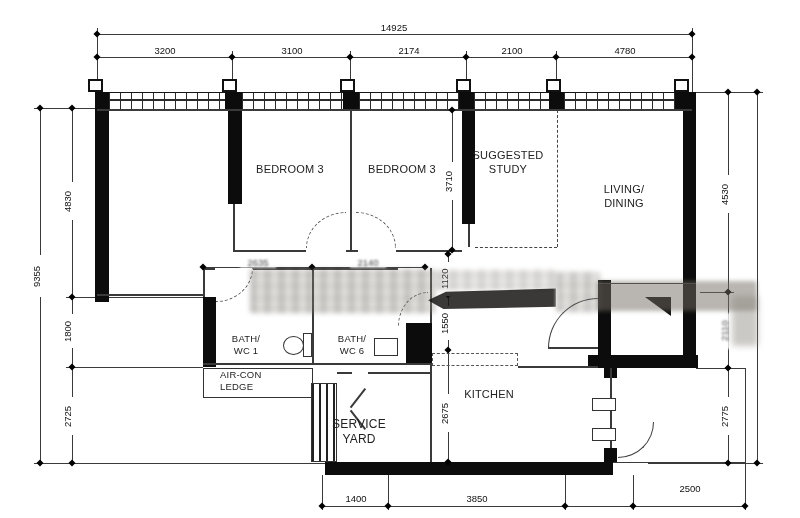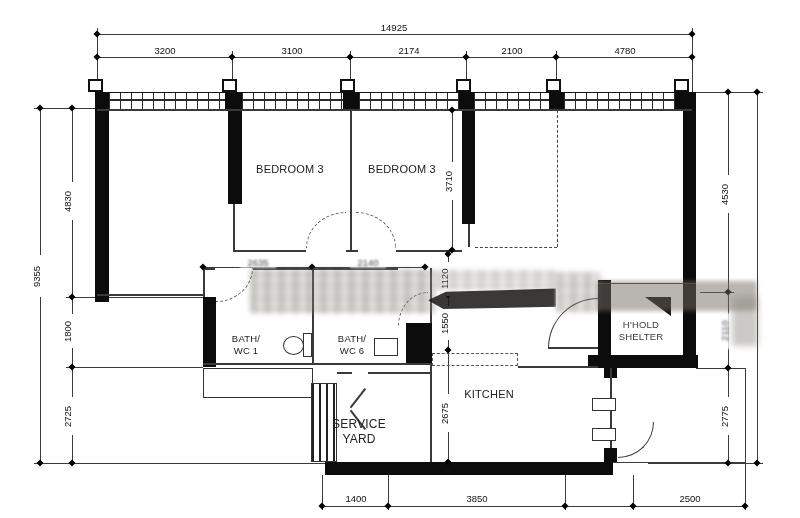--- a/index.html
+++ b/index.html
@@ -97,21 +97,21 @@
 
   <div class="ln" style="left:322px;top:506px;width:423px;height:1px"></div>
   <i class="dm" style="left:322px;top:506px"></i>
   <i class="dm" style="left:388px;top:506px"></i>
   <i class="dm" style="left:565px;top:506px"></i>
   <i class="dm" style="left:633px;top:506px"></i>
   <i class="dm" style="left:745px;top:506px"></i>
   <div class="dim" style="left:338px;top:493px;width:34px">1400</div>
   <div class="dim" style="left:459px;top:493px;width:34px">3850</div>
   <div class="dim" style="left:582px;top:518px;width:34px">1600</div>
-  <div class="dim" style="left:672px;top:493px;width:34px">2500</div>
+  <div class="dim" style="left:672px;top:483px;width:34px">2500</div>
   <div class="ln" style="left:322px;top:475px;width:1px;height:35px"></div>
   <div class="ln" style="left:388px;top:462px;width:1px;height:48px"></div>
   <div class="ln" style="left:565px;top:462px;width:1px;height:48px"></div>
   <div class="ln" style="left:633px;top:475px;width:1px;height:35px"></div>
   <div class="ln" style="left:745px;top:462px;width:1px;height:48px"></div>
 
   <div class="ln" style="left:452px;top:110px;width:1px;height:140px"></div>
   <i class="dm" style="left:452px;top:110px"></i>
   <i class="dm" style="left:452px;top:250px"></i>
   <div class="dim vt" style="left:443px;top:162px;width:12px;height:36px">3710</div>
@@ -203,25 +203,27 @@
   <div class="ln" style="left:357px;top:408px;width:1.5px;height:24px;transform:rotate(-38deg)"></div>
   <div class="fix" style="left:592px;top:398px;width:24px;height:13px"></div>
   <div class="fix" style="left:592px;top:428px;width:24px;height:13px"></div>
 
   <div class="fix" style="left:283px;top:336px;width:21px;height:19px;border-radius:50%"></div>
   <div class="fix" style="left:303px;top:333px;width:9px;height:24px"></div>
   <div class="fix" style="left:374px;top:338px;width:24px;height:18px"></div>
 
   <div class="lbl" style="left:248px;top:163px;width:84px;height:13px">BEDROOM 3</div>
   <div class="lbl" style="left:360px;top:163px;width:84px;height:13px">BEDROOM 3</div>
+  <div class="lbl" style="left:468px;top:148px;width:80px;height:30px">SUGGESTED STUDY</div>
+  <div class="lbl" style="left:592px;top:182px;width:64px;height:30px">LIVING/ DINING</div>
   <div class="lbl sm" style="left:224px;top:332px;width:44px;height:26px">BATH/ WC 1</div>
   <div class="lbl sm" style="left:330px;top:332px;width:44px;height:26px">BATH/ WC 6</div>
+  <div class="lbl sm" style="left:220px;top:367px;width:66px;height:28px;justify-content:flex-start;text-align:left">AIR-CON LEDGE</div>
   <div class="lbl" style="left:328px;top:417px;width:62px;height:30px;font-size:12px">SERVICE YARD</div>
   <div class="lbl" style="left:458px;top:388px;width:62px;height:13px">KITCHEN</div>
-  <div class="lbl sm blurry2" style="left:604px;top:315px;width:74px;height:32px">H'HOLD SHELTER</div>
 
   <div class="wm px" style="left:250px;top:269px;width:185px;height:44px;opacity:.55"></div>
   <div class="wm px" style="left:436px;top:270px;width:120px;height:20px;opacity:.4"></div>
   <div class="wm" style="left:428px;top:286px;width:128px;height:26px;background:rgba(25,22,20,.85);filter:blur(1.5px);clip-path:polygon(0 55%,14% 22%,100% 10%,100% 80%,12% 88%)"></div>
   <div class="wm px" style="left:556px;top:272px;width:44px;height:40px;opacity:.5"></div>
   <div class="wm" style="left:597px;top:281px;width:160px;height:30px;background:rgba(115,110,102,.5);filter:blur(2px)"></div>
   <div class="wm" style="left:732px;top:296px;width:26px;height:50px;background:rgba(140,135,126,.45);filter:blur(3px)"></div>
 
 </div>
 

